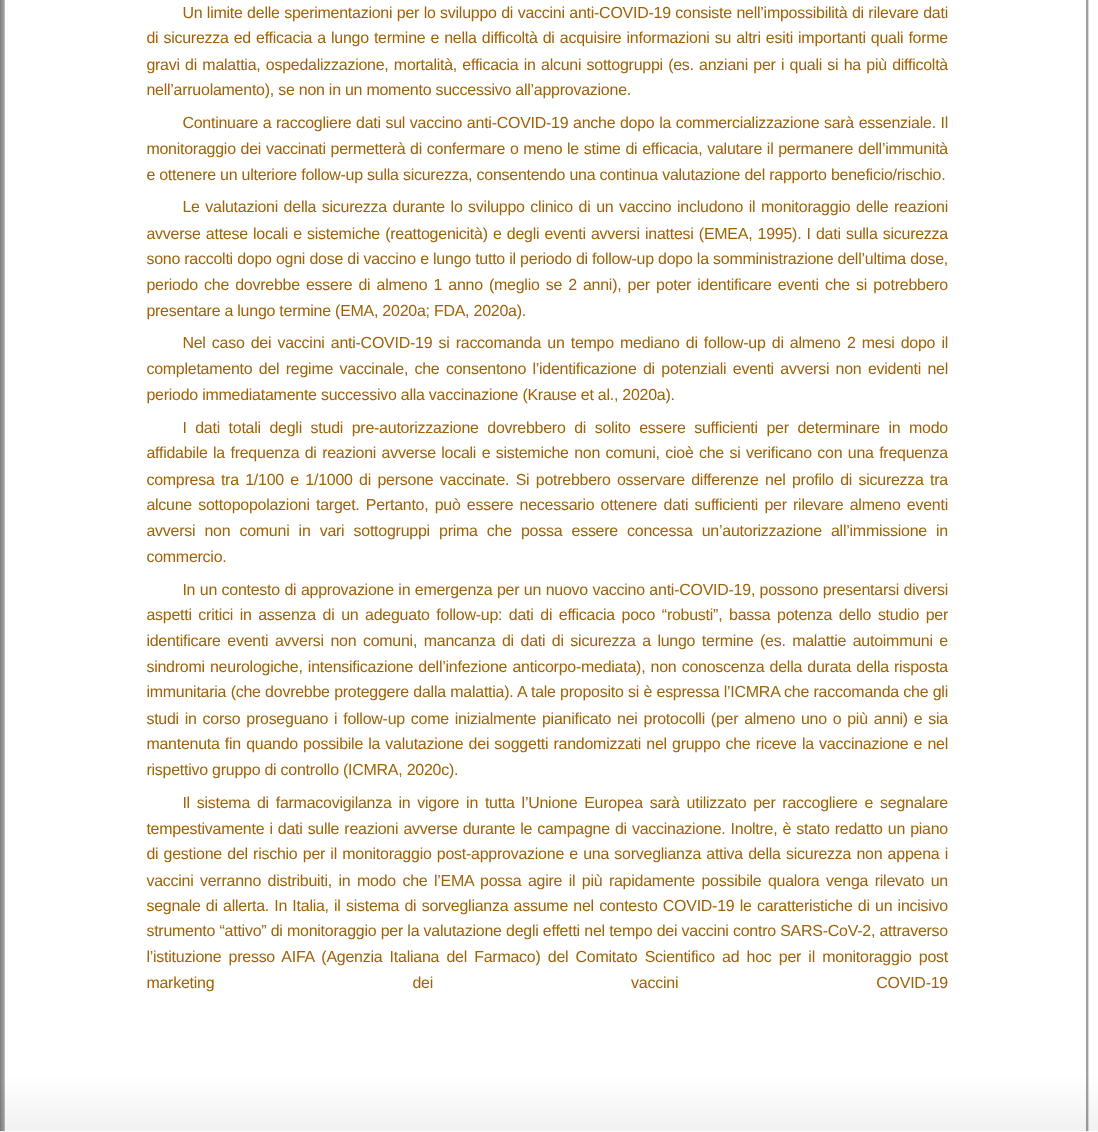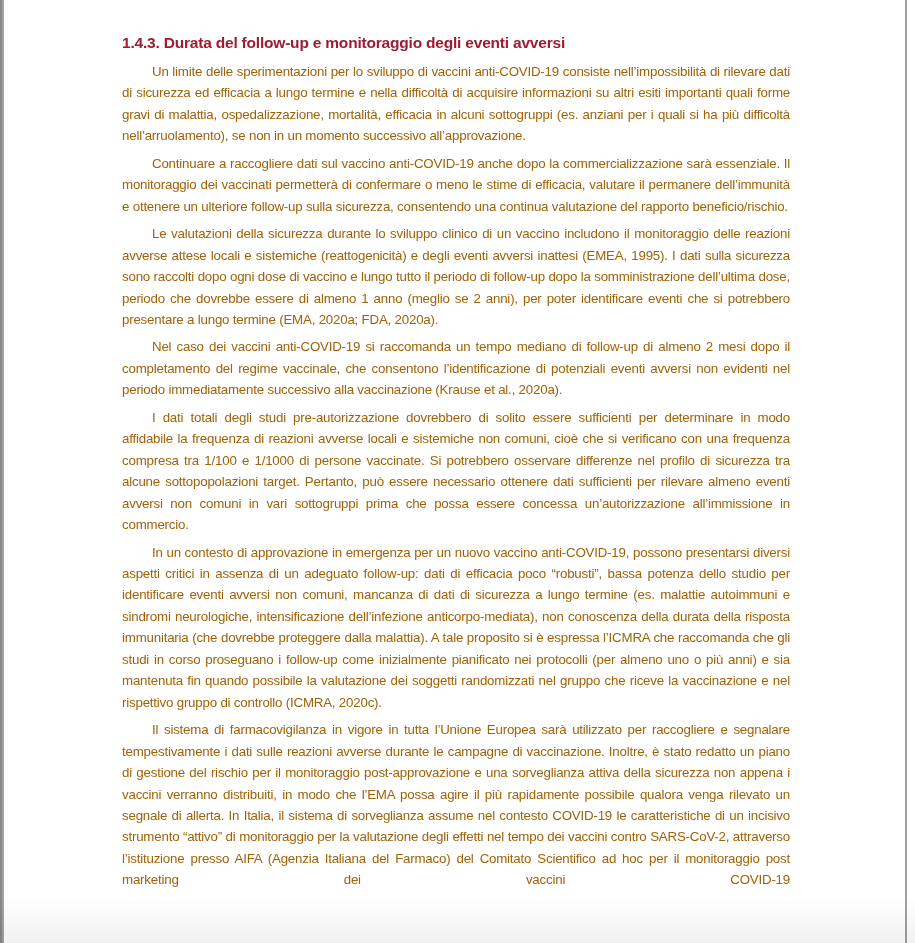--- a/index.html
+++ b/index.html
@@ -62,21 +62,20 @@
   .italic { }
 </style>
 </head>
 <body>
 
 <div class="page">
   <div class="page-left-edge"></div>
   <div class="page-right-edge"></div>
 
   <div class="content">
-    <h2 class="section-heading" style="color: rgb(158, 27, 50);">1.4.3. Durata del follow-up e monitoraggio degli eventi avversi</h2>
     <div class="doc-body">
         <p><span>Un limite delle sperimentazioni per lo sviluppo di vaccini anti-COVID-19 consiste nell’impossibilità di rilevare dati di sicurezza ed efficacia a lungo termine e nella difficoltà di acquisire informazioni su altri esiti importanti quali forme gravi di malattia, ospedalizzazione, mortalità, efficacia in alcuni sottogruppi (es. anziani per i quali si ha più difficoltà nell’arruolamento), se non in un momento successivo all’approvazione.</span></p>
         <p><span>Continuare a raccogliere dati sul vaccino anti-COVID-19 anche dopo la commercializzazione sarà essenziale. Il monitoraggio dei vaccinati permetterà di confermare o meno le stime di efficacia, valutare il permanere dell’immunità e ottenere un ulteriore follow-up sulla sicurezza, consentendo una continua valutazione del rapporto beneficio/rischio.</span></p>
         <p><span>Le valutazioni della sicurezza durante lo sviluppo clinico di un vaccino includono il monitoraggio delle reazioni avverse attese locali e sistemiche (reattogenicità) e degli eventi avversi inattesi (EMEA, 1995). I dati sulla sicurezza sono raccolti dopo ogni dose di vaccino e lungo tutto il periodo di follow-up dopo la somministrazione dell’ultima dose, periodo che dovrebbe essere di almeno 1 anno (meglio se 2 anni), per poter identificare eventi che si potrebbero presentare a lungo termine (EMA, 2020a; FDA, 2020a).</span></p>
         <p><span>Nel caso dei vaccini anti-COVID-19 si raccomanda un tempo mediano di follow-up di almeno 2 mesi dopo il completamento del regime vaccinale, che consentono l’identificazione di potenziali eventi avversi non evidenti nel periodo immediatamente successivo alla vaccinazione (Krause </span><span class="italic">et al.</span><span>, 2020a).</span></p>
         <p><span>I dati totali degli studi pre-autorizzazione dovrebbero di solito essere sufficienti per determinare in modo affidabile la frequenza di reazioni avverse locali e sistemiche non comuni, cioè che si verificano con una frequenza compresa tra 1/100 e 1/1000 di persone vaccinate. Si potrebbero osservare differenze nel profilo di sicurezza tra alcune sottopopolazioni target. Pertanto, può essere necessario ottenere dati sufficienti per rilevare almeno eventi avversi non comuni in vari sottogruppi prima che possa essere concessa un’autorizzazione all’immissione in commercio.</span></p>
         <p><span>In un contesto di approvazione in emergenza per un nuovo vaccino anti-COVID-19, possono presentarsi diversi aspetti critici in assenza di un adeguato follow-up: dati di efficacia poco “robusti”, bassa potenza dello studio per identificare eventi avversi non comuni, mancanza di dati di sicurezza a lungo termine (es. malattie autoimmuni e sindromi neurologiche, intensificazione dell’infezione anticorpo-mediata), non conoscenza della durata della risposta immunitaria (che dovrebbe proteggere dalla malattia). A tale proposito si è espressa l’ICMRA che raccomanda che gli studi in corso proseguano i follow-up come inizialmente pianificato nei protocolli (per almeno uno o più anni) e sia mantenuta fin quando possibile la valutazione dei soggetti randomizzati nel gruppo che riceve la vaccinazione e nel rispettivo gruppo di controllo (ICMRA, 2020c).</span></p>
         <p class="continued"><span>Il sistema di farmacovigilanza in vigore in tutta l’Unione Europea sarà utilizzato per raccogliere e segnalare tempestivamente i dati sulle reazioni avverse durante le campagne di vaccinazione. Inoltre, è stato redatto un piano di gestione del rischio per il monitoraggio post-approvazione e una sorveglianza attiva della sicurezza non appena i vaccini verranno distribuiti, in modo che l’EMA possa agire il più rapidamente possibile qualora venga rilevato un segnale di allerta. In Italia, il sistema di sorveglianza assume nel contesto COVID-19 le caratteristiche di un incisivo strumento “attivo” di monitoraggio per la valutazione degli effetti nel tempo dei vaccini contro SARS-CoV-2, attraverso l’istituzione presso AIFA (Agenzia Italiana del Farmaco) del Comitato Scientifico </span><span class="italic">ad hoc</span><span> per il monitoraggio post marketing dei vaccini COVID-19</span></p>
       </div>
   </div>

